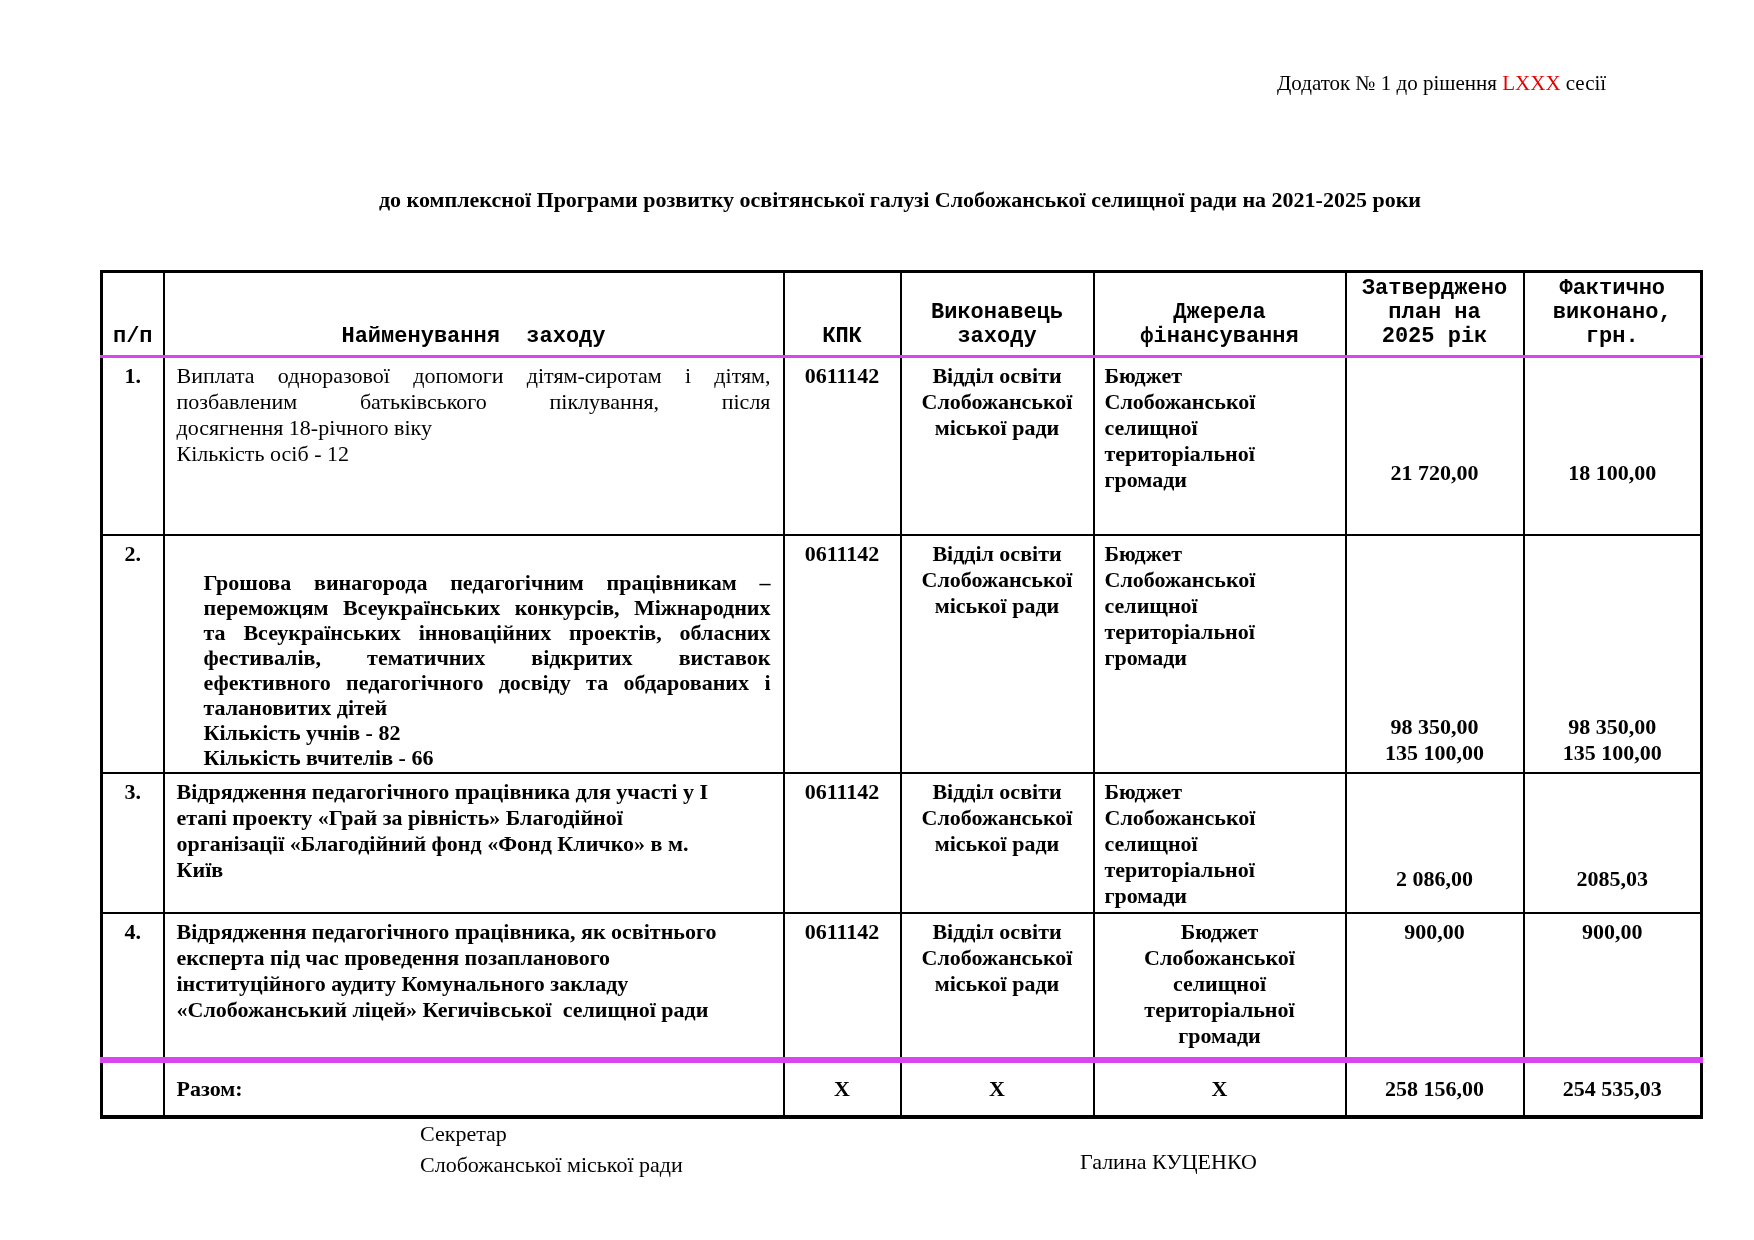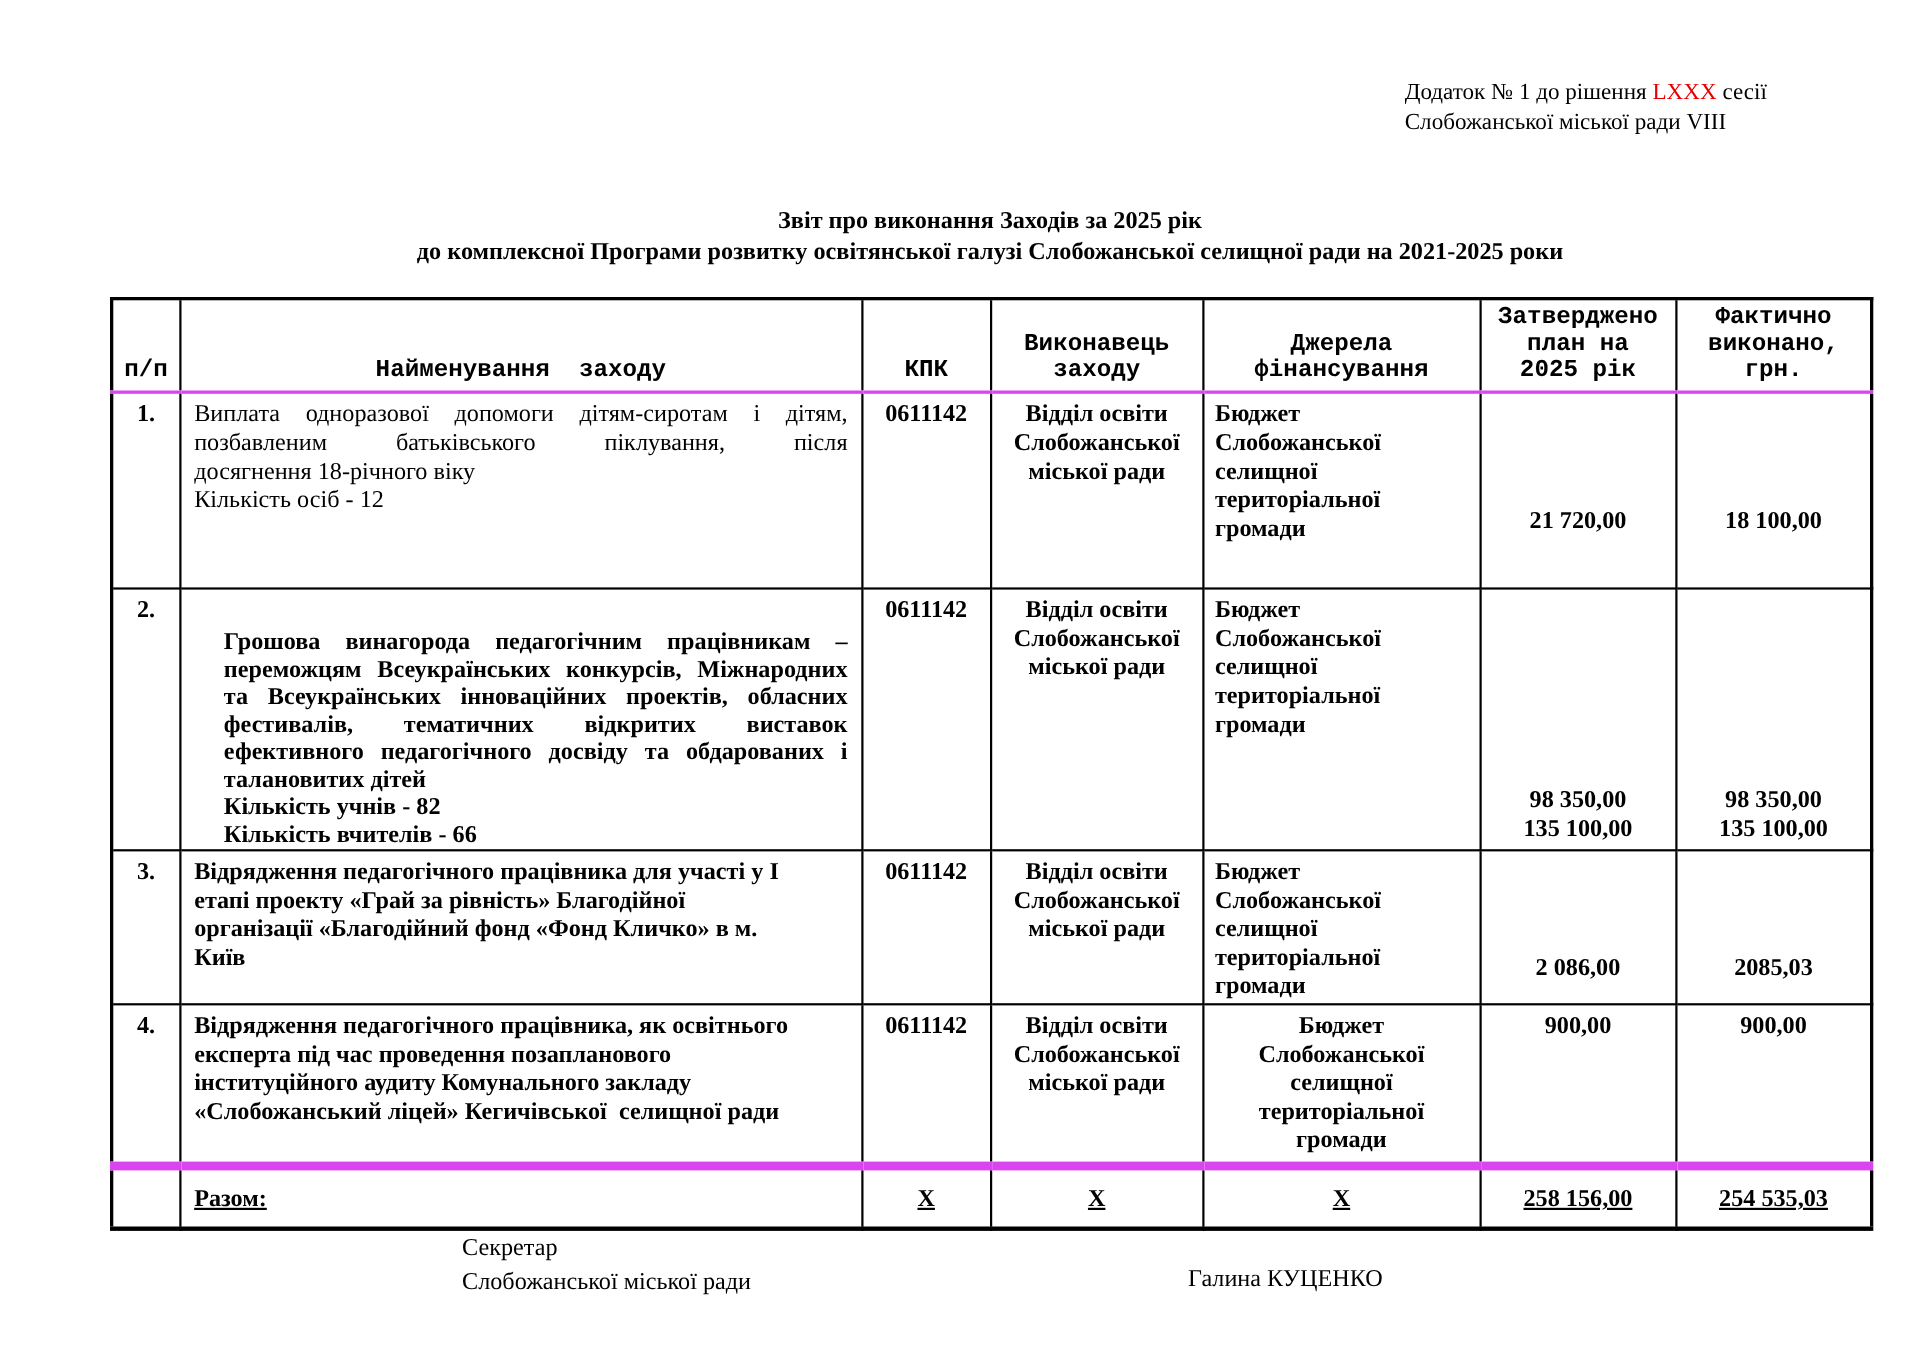--- a/index.html
+++ b/index.html
@@ -39,36 +39,34 @@
   td.src-cell  { text-align:left; white-space:pre-line; padding-left:10px; }
   td.src-center{ text-align:center; }
   td.amt-cell  { text-align:center; white-space:pre-line; }
   .vbot { vertical-align:bottom; }
   .pb48 { padding-bottom:48px;font-family:Liberation Serif, serif; }
   .pb20 { padding-bottom:20px; }
   .pb6  { padding-bottom:6px;  }
   .nline { min-height:25px; }
   .stretch { text-align:justify; text-align-last:justify; }
   tr.trow td { vertical-align:middle; padding-top:0; padding-bottom:0;
-               border-top:8px solid #d946ef;text-decoration:underline; }
+               border-top:6px solid #d946ef; }
   tr.trow td.label-cell { text-align:left; padding-left:12px; }
   
   .sig-role { position:absolute; left:420px; top:1118px; font-size:22px; line-height:31px; }
   .sig-name { position:absolute; left:1080px; top:1149px; font-size:22px; }
 </style>
 </head>
 <body>
 
 <div class="annex">
   <div class="annex-line"><span>Додаток № 1  до рішення </span><span style="color: rgb(232, 0, 0);">LXXX</span><span> сесії</span></div>
-  <div class="annex-line">Слобожанської міської ради VIII</div>
 </div>
 
 <div class="title">
-  <div>Звіт про виконання Заходів за 2025 рік</div>
   <div>до комплексної Програми розвитку освітянської галузі Слобожанської селищної ради на 2021-2025 роки</div>
 </div>
 
 <table class="report">
   <colgroup>
     <col style="width:62px">
       <col style="width:620px">
       <col style="width:117px">
     <col style="width:193px">
       <col style="width:252px">

